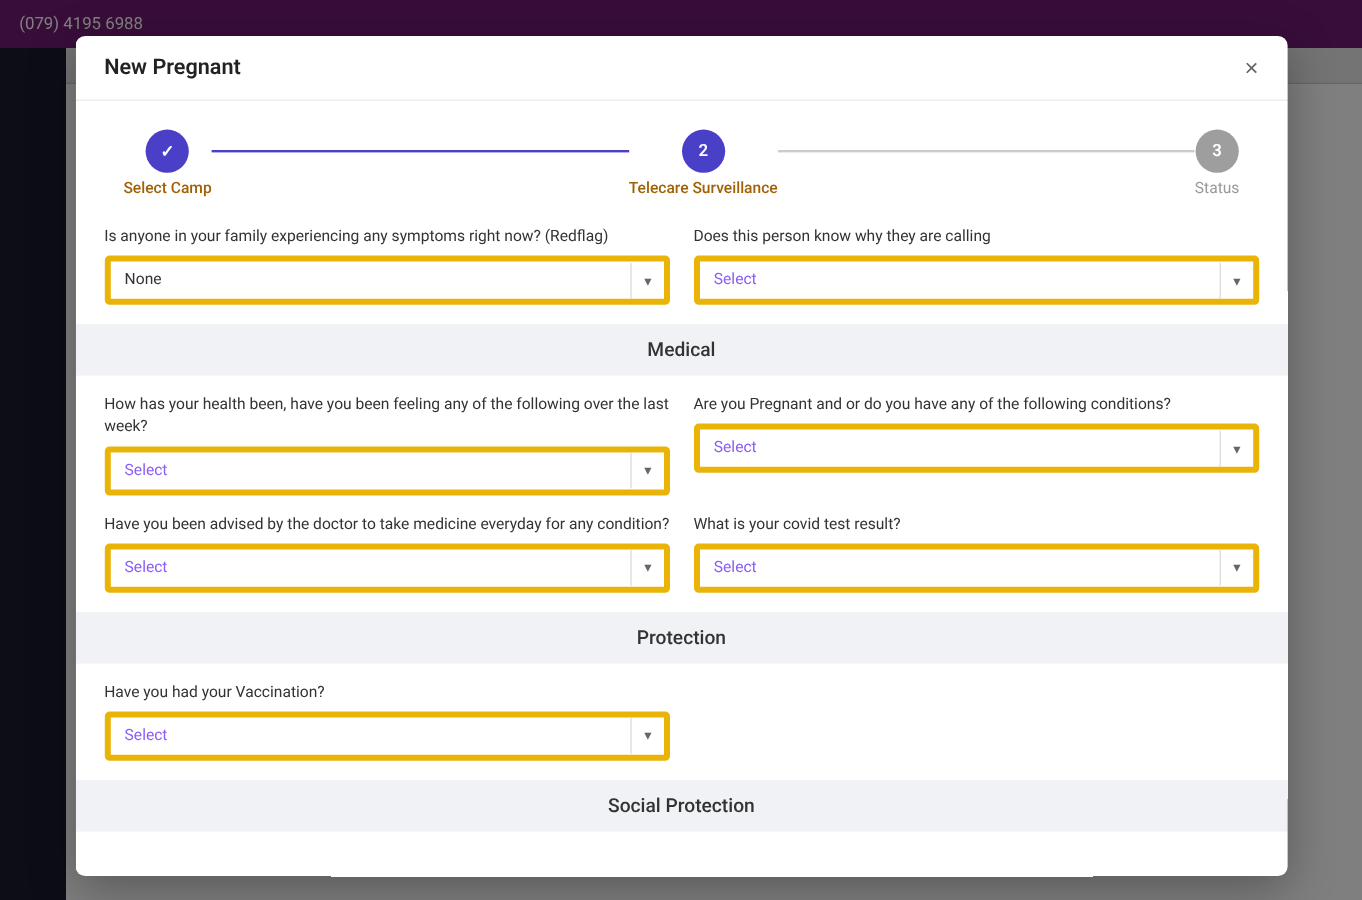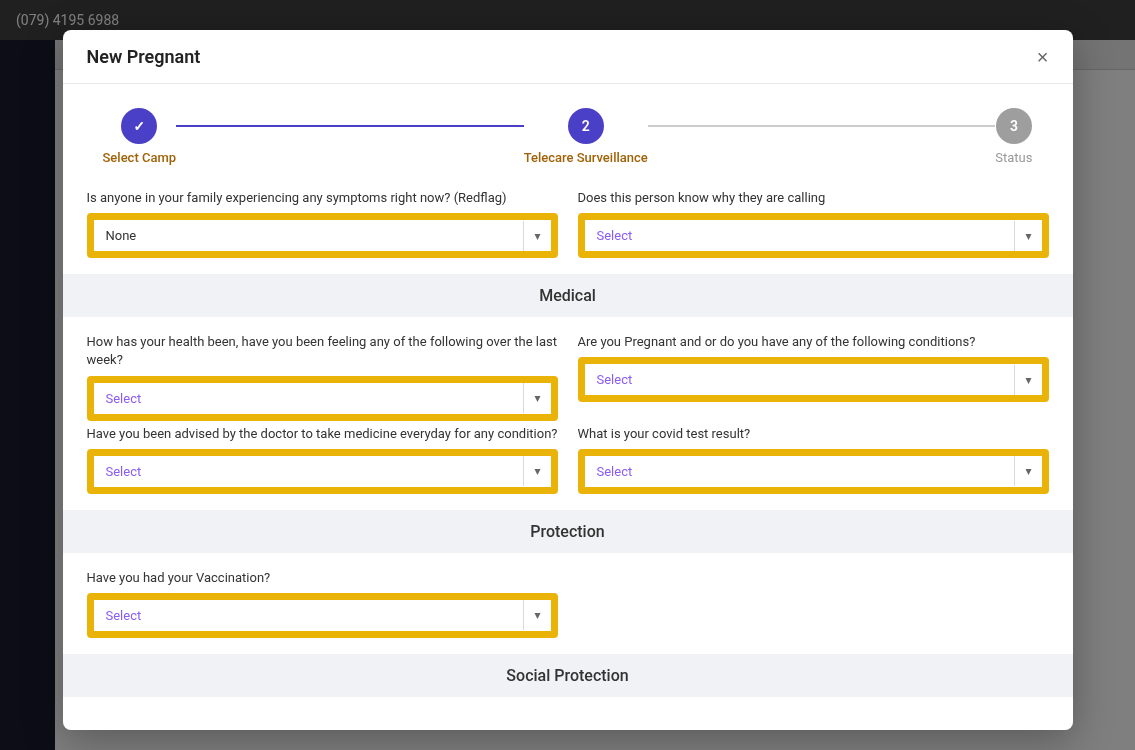--- a/index.html
+++ b/index.html
@@ -16,21 +16,21 @@
     .bg-page {
       position: absolute;
       top: 0; left: 0; right: 0; bottom: 0;
       background: #f0f2f5;
     }
 
     .bg-header {
       position: absolute;
       top: 0; left: 0; right: 0;
       height: 40px;
-      background: #404040;
+      background: #701a75;
       display: flex;
       align-items: center;
       padding: 0 16px;
       color: white;
       font-size: 14px;
     }
 
     
     .overlay {
       position: absolute;
@@ -147,39 +147,39 @@
     
     .modal-body {
       padding: 0 24px 24px;
     }
 
     
     .form-row {
       display: grid;
       grid-template-columns: 1fr 1fr;
       gap: 20px;
-      margin-bottom: 4px;
+      margin-bottom: 16px;
     }
 
     .form-group {
       display: flex;
       flex-direction: column;
       gap: 6px;
     }
 
     .form-label {
       font-size: 13px;
       color: #333;
       font-weight: 400;
       line-height: 1.4;
     }
 
     .select-wrapper {
       position: relative;
-      border: 7px solid #eab308;
+      border: 5px solid #eab308;
       border-radius: 4px;
       background: white;
       display: flex;
       align-items: center;
     }
 
     .select-display {
       flex: 1;
       padding: 8px 12px;
       font-size: 13px;

